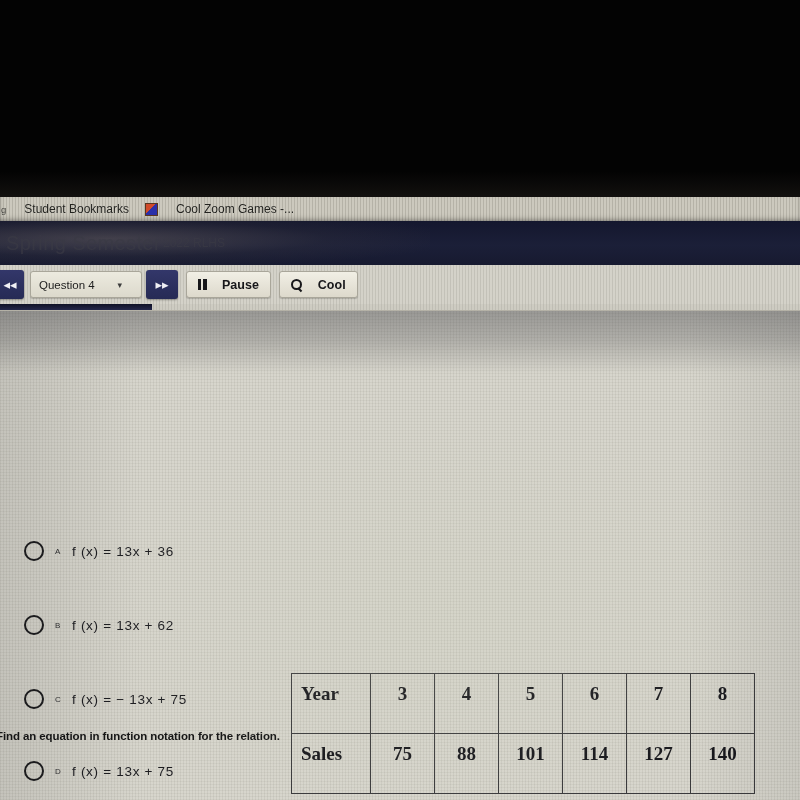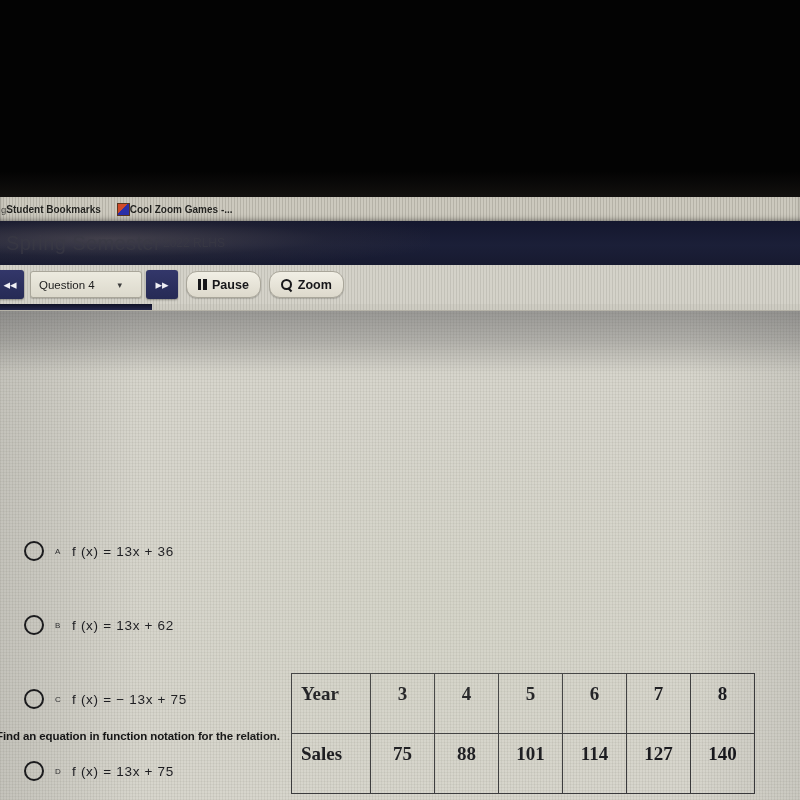--- a/index.html
+++ b/index.html
@@ -52,26 +52,25 @@
     box-shadow: inset 0 -3px 6px -3px rgba(0,0,0,0.55);
   }
   .bm-cut {
     font-size: 9.5px;
     color: #2a2a28;
     margin-left: 1px;
     letter-spacing: 0;
     opacity: .85;
   }
   .bm-item {
-    font-size: 10px;
+    font-size: 12px;
     color: #23231f;
-    margin-left: 0;
+    margin-left: 18px;
     white-space: nowrap;
     text-shadow: 0 0 1px rgba(255,255,255,0.4);
-    font-weight: bold;
   }
   .bm-favicon {
     width: 11px; height: 11px;
     margin-left: 16px;
     background: linear-gradient(135deg,#d04a2a 0%, #d04a2a 45%, #2b2fa8 45%, #2b2fa8 100%);
     border: 1px solid #5a3520;
     flex: 0 0 auto;
   }
 
   
@@ -167,24 +166,24 @@
   }
   .tb-select .sel-label { flex: 1; white-space: nowrap; }
   .tb-select .chev { font-size: 9px; color: #3c3c3c; }
 
   .tb-btn-light {
     height: 27px;
     margin-left: 8px;
     background: #e8e5da;
     background-image: linear-gradient(180deg,#f1efe5 0%, #ddd9cc 100%);
     border: 1px solid #a9a69a;
-    border-radius: 11px;
-    display: flex;
-    align-items: center;
-    gap: 5px;
+    border-radius: 3px;
+    display: flex;
+    align-items: center;
+    gap: 15px;
     padding: 12px 11px;
     box-sizing: border-box;
     font-size: 12.5px;
     font-weight: bold;
     color: #17171a;
     cursor: pointer;
     box-shadow: 0 1px 1px rgba(0,0,0,0.18);
   }
   .pause-glyph {
     display: inline-block;
@@ -362,21 +361,21 @@
       <span>▸▸</span>
     </div>
 
     <div class="tb-btn-light">
       <span class="pause-glyph"></span>
       <span>Pause</span>
     </div>
 
     <div class="tb-btn-light">
       <span class="zoom-glyph"></span>
-      <span>Zoom</span>
+      <span>Cool</span>
     </div>
   </div>
 
   <div class="progress-track">
     <div class="progress-fill" id="progress-fill" style="width: 19%;"></div>
   </div>
 
   <div class="page">
 
     <div class="question-prompt">Find an equation in function notation for the relation.</div>

